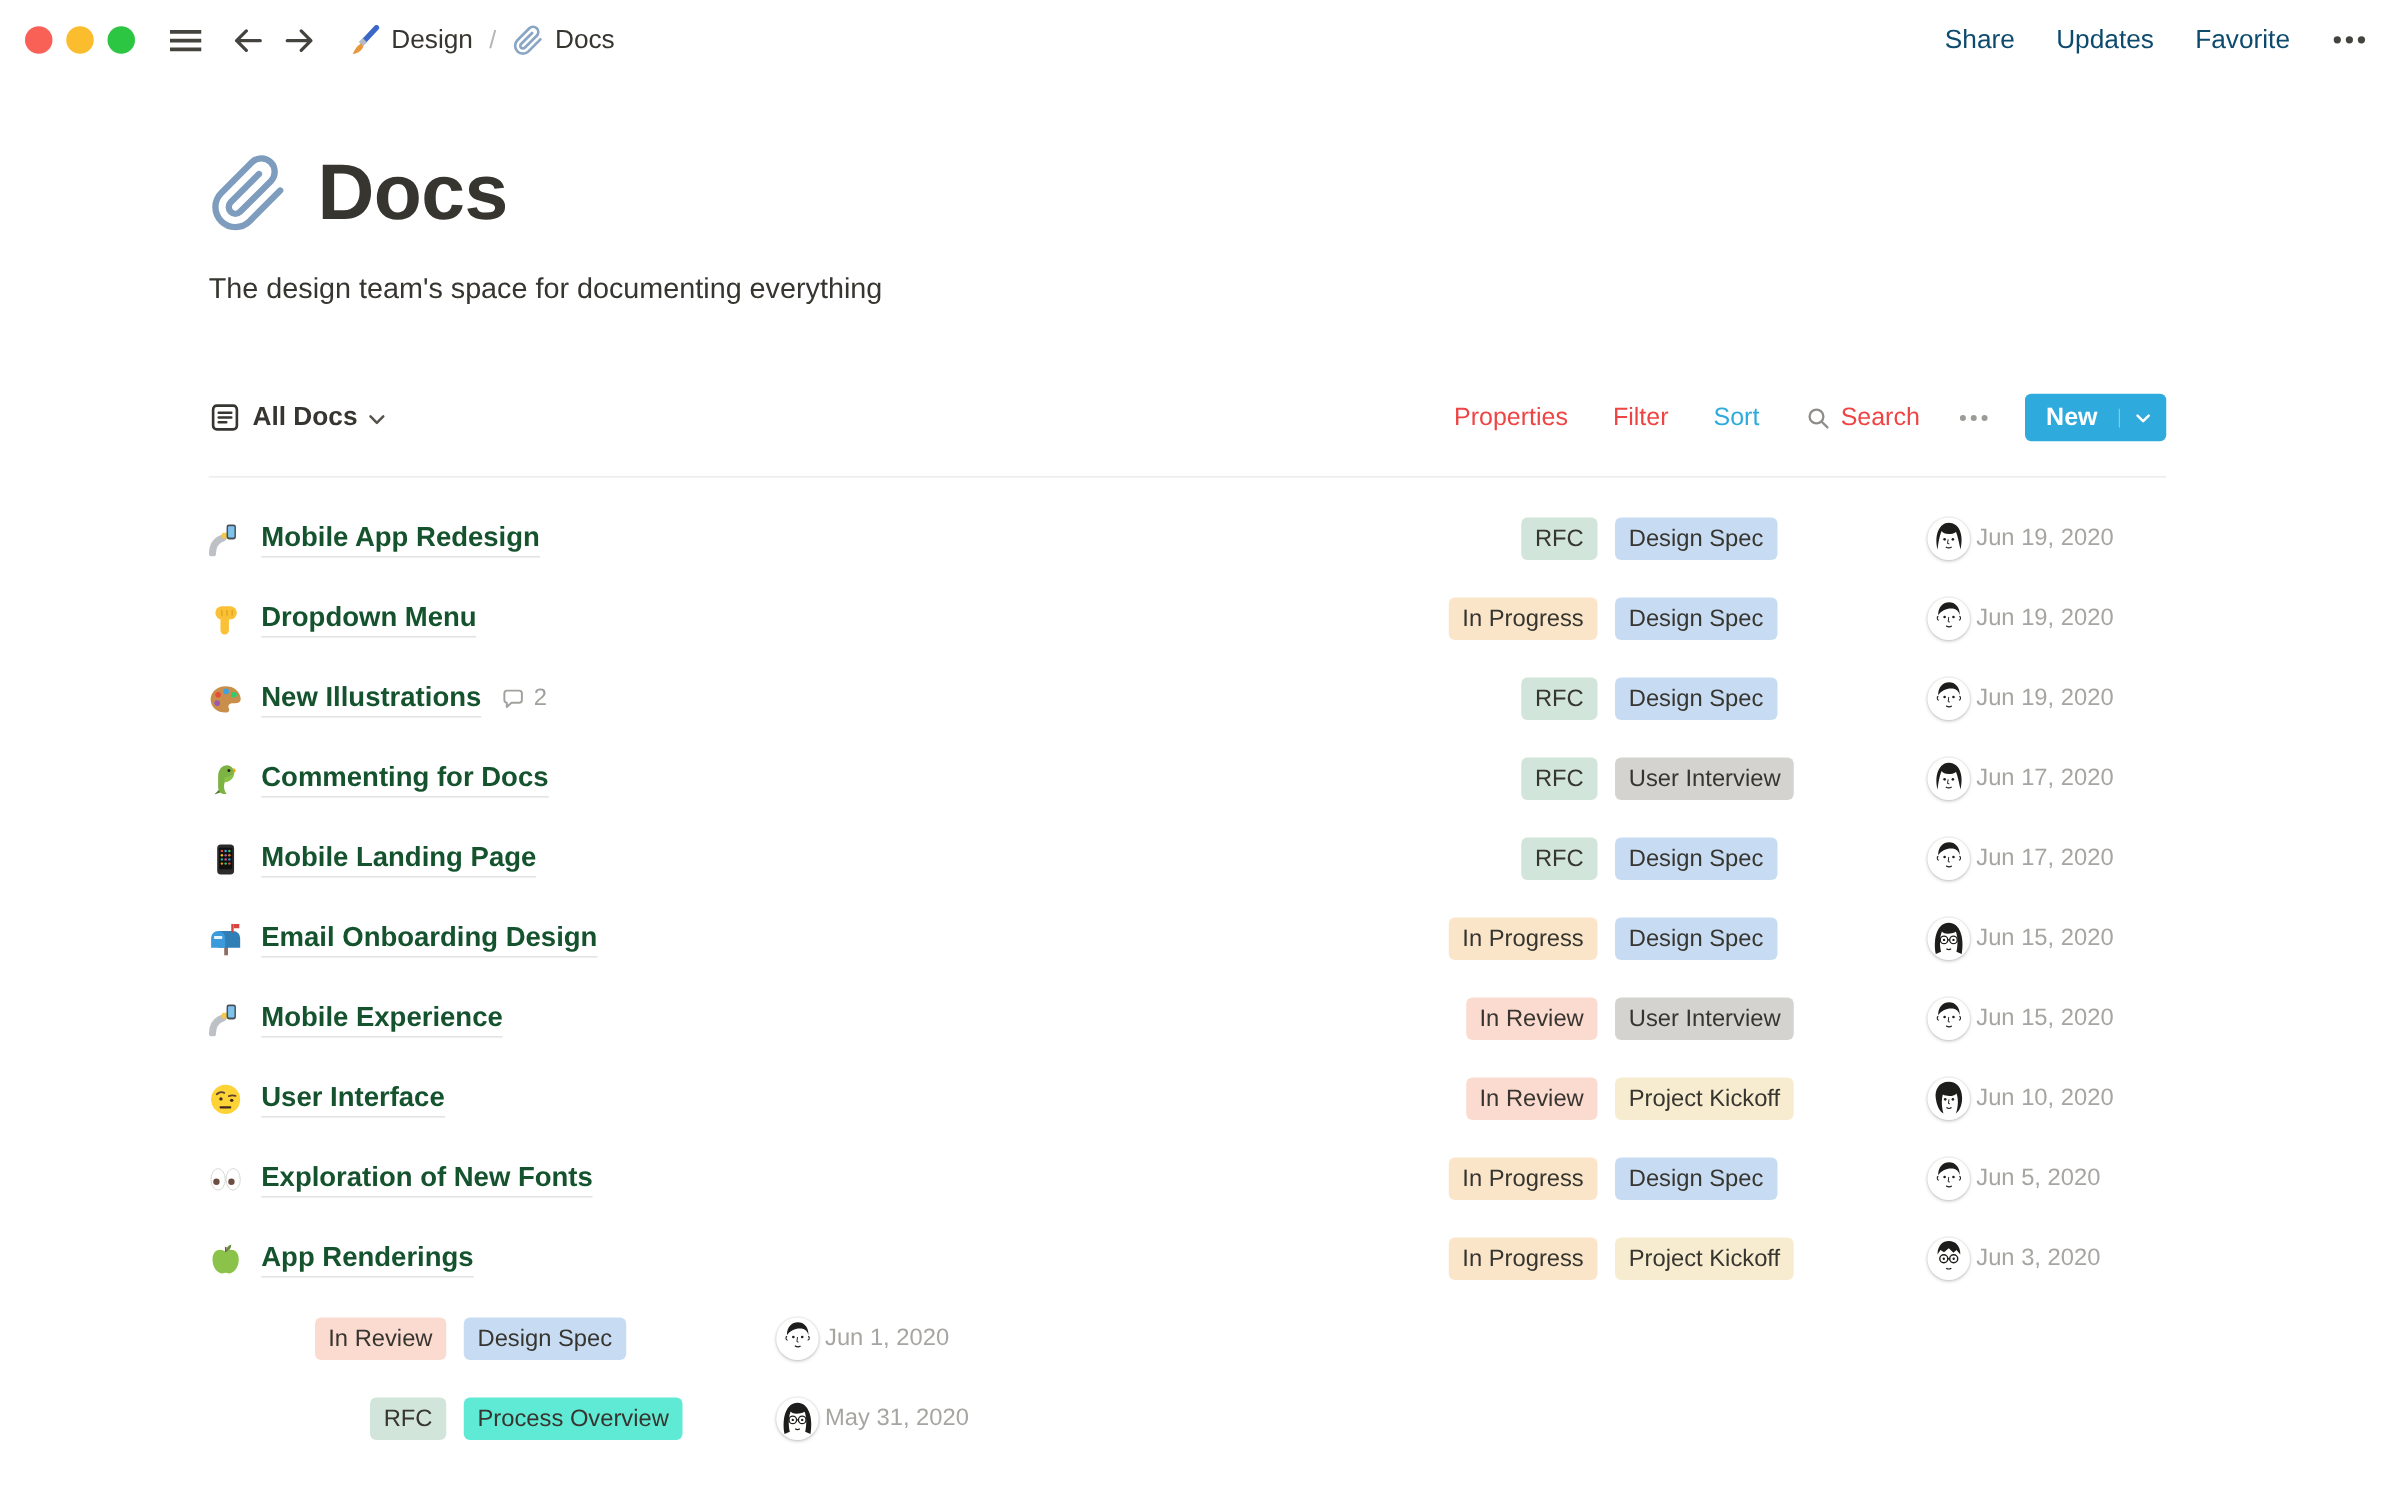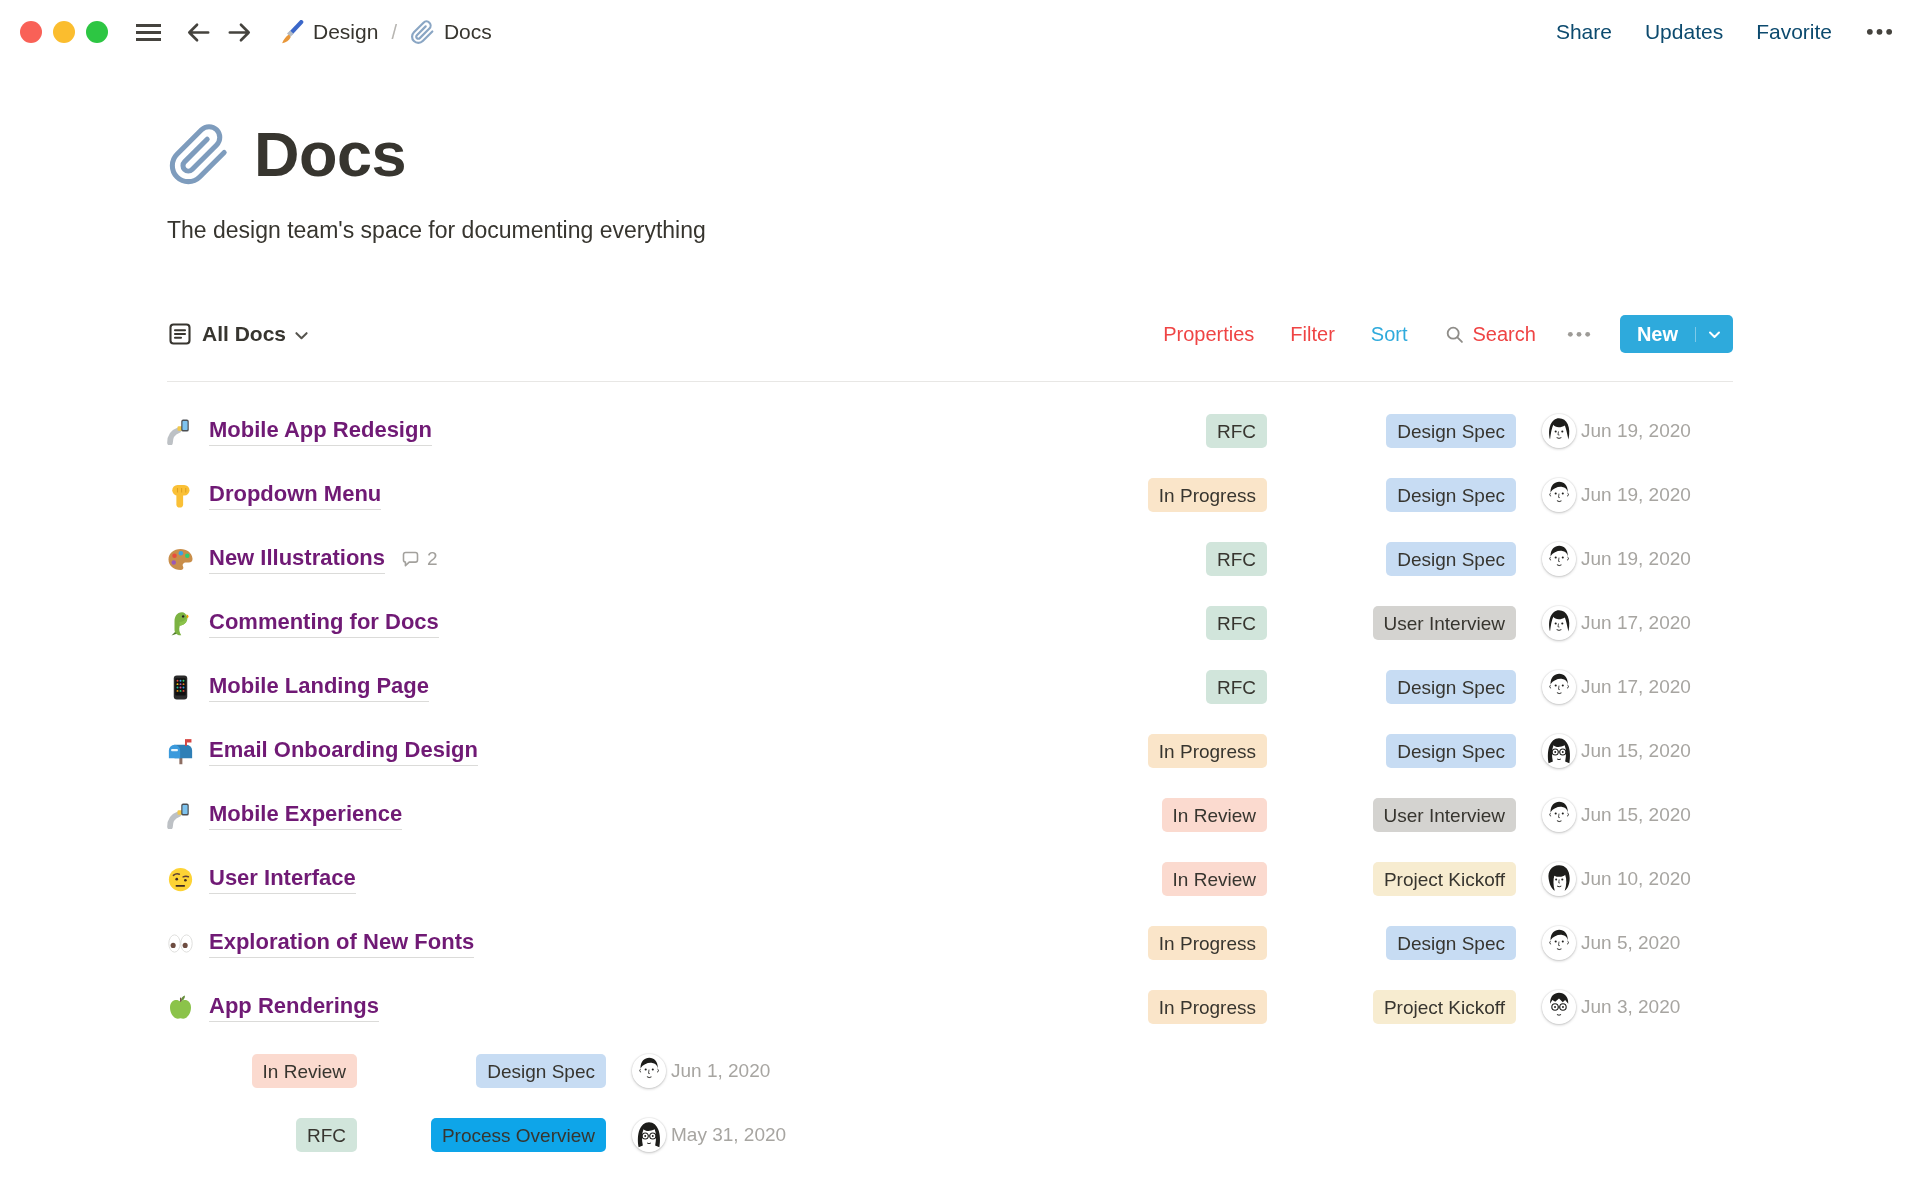--- a/index.html
+++ b/index.html
@@ -50,27 +50,27 @@
     background:var(--accent,#2eaadc); border:none; border-radius:5px; padding:0; cursor:pointer; }
   .new-main { display:flex; align-items:center; padding:0 17px; color:#fff; font-size:20px; font-weight:600; }
   .new-caret { display:flex; align-items:center; padding:0 11px; border-left:1px solid rgba(255,255,255,.38); }
   .new-caret svg { width:15px; height:15px; }
 
   
   .table { width:1566px; margin-top:25px; border-top:1px solid #e8e7e5; padding-top:17px; }
   .row { height:64px; display:flex; align-items:center; }
   .row-main { flex:1; min-width:0; display:flex; align-items:center; }
   .row-icon { width:27px; height:27px; margin-right:15px; flex:none; }
-  .row-name { font-size:22px; font-weight:600; color:#701a75; text-decoration:none;
+  .row-name { font-size:22px; font-weight:600; color:#14532d; text-decoration:none;
     border-bottom:1px solid rgba(55,53,47,.18); padding-bottom:2px; white-space:nowrap; cursor:pointer; }
   .comments { display:none; align-items:center; gap:6px; margin-left:15px; color:#a2a09c; font-size:19px; }
   .comments.visible { display:inline-flex; }
   .comments svg { width:21px; height:21px; }
   .col-status { width:190px; flex:none; display:flex; justify-content:flex-end; }
-  .col-type { width:224px; flex:none; margin-left:25px; display:flex; justify-content:flex-end; }
+  .col-type { width:224px; flex:none; margin-left:14px; display:flex; justify-content:flex-start; }
   .tag { display:inline-block; font-size:19px; line-height:1; padding:8px 11px 7px; border-radius:5px;
     color:#37352f; white-space:nowrap; cursor:pointer; }
   .col-avatar { width:34px; height:34px; flex:none; margin-left:26px; border-radius:50%;
     box-shadow:0 1px 3px rgba(0,0,0,.22), 0 0 0 1px rgba(0,0,0,.04); background:#fff; overflow:hidden; }
   .col-date { width:152px; flex:none; margin-left:5px; font-size:19px; color:#a7a5a1; white-space:nowrap; }
 </style>
 </head>
 <body>
 
 <div class="topbar">
@@ -544,21 +544,21 @@
             <path d="M15.8 24 q2.4 1.8 4.8 .2" fill="none" stroke="#1d1d1b" stroke-width="1"></path>
           </svg>
         </span>
     <span class="col-date">Jun 1, 2020</span>
   </div>
       <div class="row">
     <span class="col-status">
       <span class="tag" style="background: rgb(209, 229, 219);">RFC</span>
     </span>
     <span class="col-type">
-      <span class="tag" style="background: #0ea5e9;">Process Overview</span>
+      <span class="tag" style="background: #5eead4;">Process Overview</span>
     </span>
     <span class="col-avatar">
           <svg viewBox="0 0 36 36">
             <circle cx="18" cy="18" r="17.5" fill="#fff"></circle>
             <path d="M7 31 C4.5 17 8.5 4.5 18 4.5 C27.5 4.5 31.5 17 29 31 L24.5 29 C25.8 23 25.8 16.5 24 12 C19 14.5 14 14 12.2 11.8 C10.3 16.5 10.2 23 11.5 29 Z" fill="#1d1d1b"></path>
             <circle cx="14" cy="19" r="3.2" fill="none" stroke="#1d1d1b" stroke-width="1.1"></circle>
             <circle cx="22" cy="19" r="3.2" fill="none" stroke="#1d1d1b" stroke-width="1.1"></circle>
             <path d="M17.2 19 h1.6" stroke="#1d1d1b" stroke-width="1"></path>
             <circle cx="14" cy="19" r="1" fill="#1d1d1b"></circle>
             <circle cx="22" cy="19" r="1" fill="#1d1d1b"></circle>

